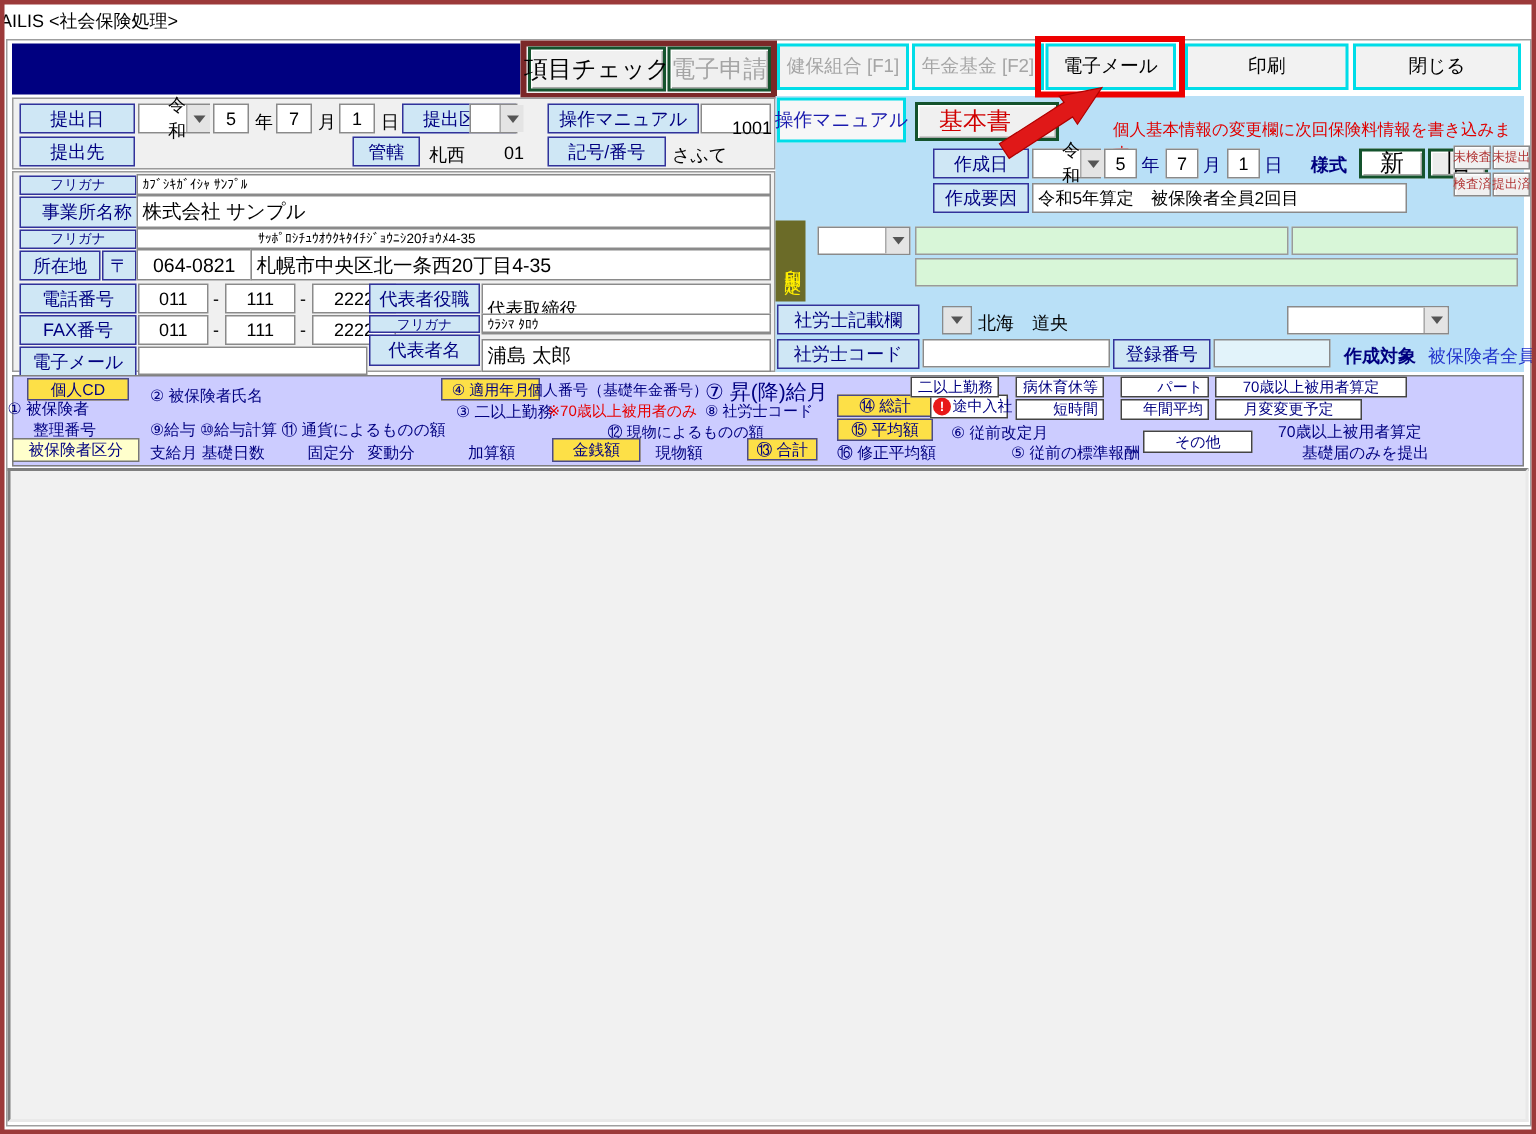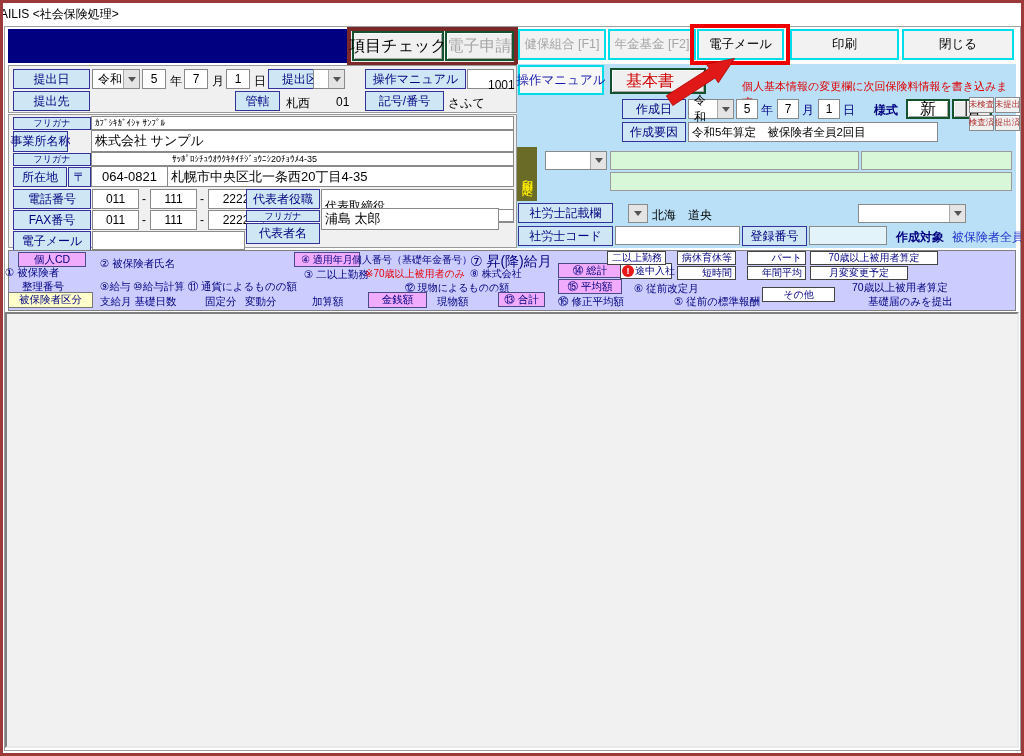--- a/index.html
+++ b/index.html
@@ -19,31 +19,31 @@
        display:flex;align-items:center;padding:0 3px;white-space:nowrap}
   .fld.center{justify-content:center;padding:0}
   .txt{font-size:12px;color:#000;white-space:nowrap}
   .navy{color:#000080}
   .btn{background:#f0f0f0;border:2px solid #14532d;box-shadow:inset 1px 1px 0 #fff,inset -1px -1px 0 #a7a7a7;
        display:flex;align-items:center;justify-content:center;font-size:16px;color:#000;white-space:nowrap;cursor:default}
   .cbtn{background:#f2f2f2;border:2px solid #00dde8;display:flex;align-items:center;justify-content:center;
        font-size:12.5px;color:#000;white-space:nowrap;cursor:default}
   .disabled{color:#a5a5a5}
   .combo{background:#fff;border:1px solid #8a8a8a;display:flex;align-items:center;justify-content:space-between;
-       font-size:12px;color:#000;padding-left:5px}
+       font-size:12px;color:#000;padding-left:19px}
   .caret{width:15px;align-self:stretch;background:#e4e4e4;border-left:1px solid #aaa;
        display:flex;align-items:center;justify-content:center;flex:none}
   .caret i{width:0;height:0;border:4px solid transparent;border-top:5px solid #555;margin-top:4px}
   .panel{background:#f0f0f0;border:1px solid #9a9a9a}
   .bluepanel{background:#b9e0f7}
   .green{background:#d8f6d8;border:1px solid #9a9a9a}
   .legendbar{background:#ccccff;border:1px solid #808080}
   .ltxt{font-size:10.5px;color:#000080;white-space:nowrap}
   .lred{font-size:10px;color:#e60000;white-space:nowrap}
-  .badge{background:#f0abfc;border:1px solid #4a4a8a;color:#000080;font-size:10.5px;
+  .badge{background:#fde047;border:1px solid #4a4a8a;color:#000080;font-size:10.5px;
        display:flex;align-items:center;justify-content:center;white-space:nowrap}
   .badge.yellow{background:#ffffcc;border-color:#777}
   .wbox{background:#fff;border:1px solid #444;color:#000080;font-size:10px;
        display:flex;align-items:center;justify-content:flex-end;padding:0 3px;white-space:nowrap}
   .wbox.center{justify-content:center}
   .minibtn{background:#f0f0f0;border:1px solid #8a8a8a;box-shadow:inset 1px 1px 0 #fff;
        font-size:8.5px;color:#b03434;display:flex;align-items:center;justify-content:center;white-space:nowrap}
   .vstrip{background:#6b6b28;color:#ffee00;font-size:11px;writing-mode:vertical-rl;
        display:flex;align-items:center;justify-content:center;letter-spacing:2px}
   .link{color:#1a1aae;}
@@ -98,21 +98,21 @@
 <div class="abs lbl" style="left:235px;top:91px;width:45px;height:20px">管轄</div>
 <span class="abs txt" style="left:286px;top:95px">札西</span>
 <span class="abs txt" style="left:336px;top:95px">01</span>
 <div class="abs lbl" style="left:365px;top:91px;width:79px;height:20px">記号/番号</div>
 <span class="abs txt" style="left:448px;top:95px">さふて</span>
 <span class="abs txt" style="left:488px;top:78px">1001</span>
 
 <div class="abs panel" style="left:8px;top:114px;width:509px;height:134px"></div>
 <div class="abs lbl-sm" style="left:13px;top:117px;width:78px;height:13px">フリガナ</div>
 <div class="abs fld" style="left:91px;top:116px;width:423px;height:14px;font-size:9px">ｶﾌﾞｼｷｶﾞｲｼｬ ｻﾝﾌﾟﾙ</div>
-<div class="abs lbl" style="left:13px;top:131px;width:55px;height:21px">事業所名称</div>
+<div class="abs lbl" style="left:13px;top:131px;width:90px;height:21px">事業所名称</div>
 <div class="abs fld" style="left:91px;top:130px;width:423px;height:22px;font-size:13px">株式会社 サンプル</div>
 <div class="abs lbl-sm" style="left:13px;top:153px;width:78px;height:13px">フリガナ</div>
 <div class="abs fld" style="left:91px;top:152px;width:423px;height:14px;font-size:9px;padding-left:80px">ｻｯﾎﾟﾛｼﾁｭｳｵｳｸｷﾀｲﾁｼﾞｮｳﾆｼ20ﾁｮｳﾒ4-35</div>
 <div class="abs lbl" style="left:13px;top:167px;width:54px;height:20px">所在地</div>
 <div class="abs lbl" style="left:68px;top:167px;width:23px;height:20px">〒</div>
 <div class="abs fld center" style="left:91px;top:166px;width:77px;height:21px;font-size:13px">064-0821</div>
 <div class="abs fld" style="left:167px;top:166px;width:347px;height:21px;font-size:13px">札幌市中央区北一条西20丁目4-35</div>
 <div class="abs lbl" style="left:13px;top:189px;width:78px;height:20px">電話番号</div>
 <div class="abs fld center" style="left:92px;top:189px;width:47px;height:20px">011</div>
 <span class="abs txt" style="left:142px;top:192px">-</span>
@@ -125,21 +125,21 @@
 <div class="abs fld center" style="left:150px;top:210px;width:47px;height:20px">111</div>
 <span class="abs txt" style="left:200px;top:213px">-</span>
 <div class="abs fld center" style="left:208px;top:210px;width:56px;height:20px">2222</div>
 <div class="abs lbl" style="left:13px;top:231px;width:78px;height:20px">電子メール</div>
 <div class="abs fld" style="left:92px;top:231px;width:153px;height:19px"></div>
 <div class="abs lbl" style="left:246px;top:189px;width:74px;height:20px">代表者役職</div>
 <div class="abs fld" style="left:321px;top:189px;width:193px;height:34px">代表取締役</div>
 <div class="abs lbl-sm" style="left:246px;top:210px;width:74px;height:12px">フリガナ</div>
 <div class="abs fld" style="left:321px;top:209px;width:193px;height:13px;font-size:9px">ｳﾗｼﾏ ﾀﾛｳ</div>
 <div class="abs lbl" style="left:246px;top:223px;width:74px;height:21px">代表者名</div>
-<div class="abs fld" style="left:321px;top:208px;width:178px;height:22px;font-size:13px">浦島 太郎</div>
+<div class="abs fld" style="left:321px;top:226px;width:193px;height:22px;font-size:13px">浦島 太郎</div>
 
 <div class="abs bluepanel" style="left:517px;top:64px;width:499px;height:184px"></div>
 <div class="abs cbtn" style="left:518px;top:65px;width:86px;height:30px;background:#f7f7f7">
     <span class="link">操作マニュアル</span>
   </div>
 <div class="abs btn" style="left:610px;top:68px;width:96px;height:26px;color:#d00000;justify-content:flex-start;padding-left:14px">基本書</div>
 <svg class="abs" style="left:655px;top:56px;z-index:8" width="86" height="52" viewBox="0 0 100 64">
   <polygon points="95,3 75,33 71,27 19,61 11,49 64,15 60,10" fill="#e01818" stroke="#b00000" stroke-width="1"></polygon>
 </svg>
 <span class="abs" style="left:742px;top:79px;font-size:11px;color:#e00000">個人基本情報の変更欄に次回保険料情報を書き込みます。</span>
@@ -202,21 +202,21 @@
 <div class="abs badge" style="left:18px;top:252px;width:68px;height:15px">個人CD</div>
 <span class="abs ltxt" style="left:5px;top:266px">① 被保険者</span>
 <span class="abs ltxt" style="left:22px;top:280px">整理番号</span>
 <span class="abs ltxt" style="left:100px;top:257px">② 被保険者氏名</span>
 <div class="abs badge" style="left:294px;top:252px;width:66px;height:15px;font-size:10px">④ 適用年月</div>
 <span class="abs ltxt" style="left:304px;top:268px">③ 二以上勤務</span>
 <span class="abs ltxt" style="left:100px;top:280px">⑨給与 ⑩給与計算 ⑪ 通貨によるものの額</span>
 <span class="abs ltxt" style="left:352px;top:253px;font-size:10px">個人番号（基礎年金番号）</span>
 <span class="abs ltxt" style="left:470px;top:253px;font-size:14px">⑦ 昇(降)給月</span>
 <span class="abs lred" style="left:365px;top:267px">※70歳以上被用者のみ</span>
-<span class="abs ltxt" style="left:470px;top:267px;font-size:10px">⑧ 株式会社</span>
+<span class="abs ltxt" style="left:470px;top:267px;font-size:10px">⑧ 社労士コード</span>
 <span class="abs ltxt" style="left:405px;top:281px;font-size:10px">⑫ 現物によるものの額</span>
 <div class="abs badge" style="left:558px;top:263px;width:64px;height:15px">⑭ 総計</div>
 <div class="abs wbox" style="left:620px;top:263px;width:52px;height:16px;justify-content:flex-start;padding:0 1px">
     <span class="excl">!</span>
     <span>途中入社</span>
   </div>
 <div class="abs wbox" style="left:607px;top:251px;width:59px;height:14px">二以上勤務</div>
 <div class="abs wbox" style="left:677px;top:251px;width:59px;height:14px">病休育休等</div>
 <div class="abs wbox" style="left:747px;top:251px;width:59px;height:14px">パート</div>
 <div class="abs wbox center" style="left:810px;top:251px;width:128px;height:14px">70歳以上被用者算定</div>

